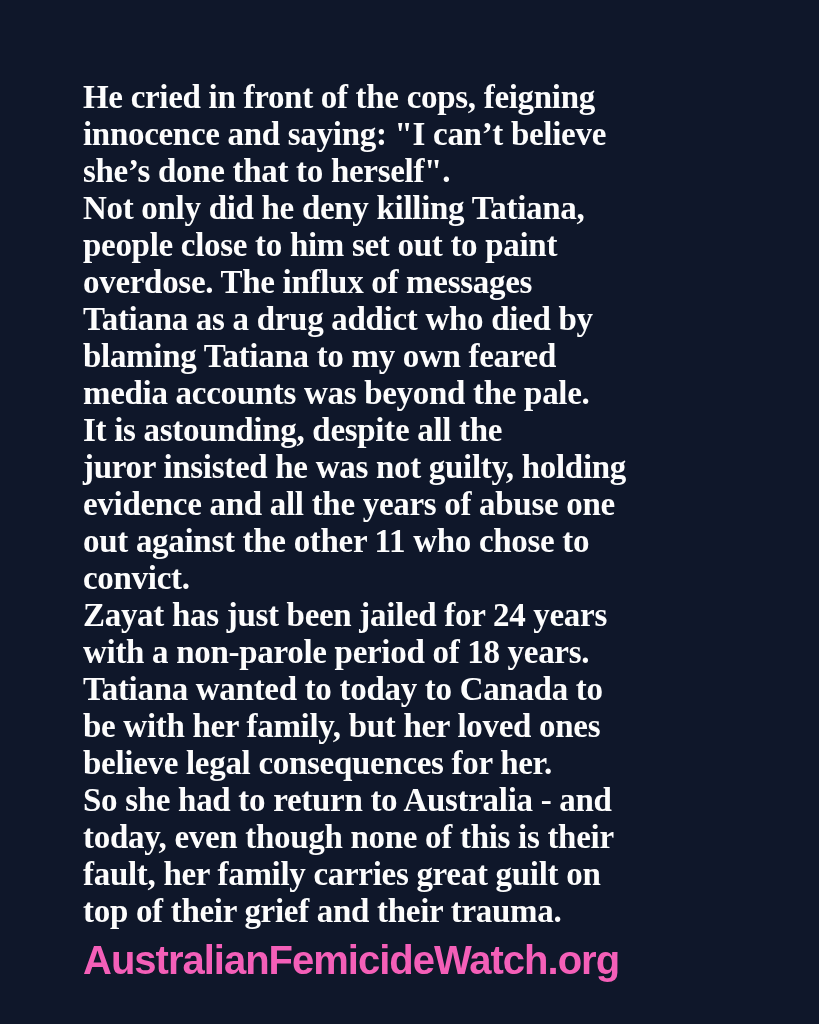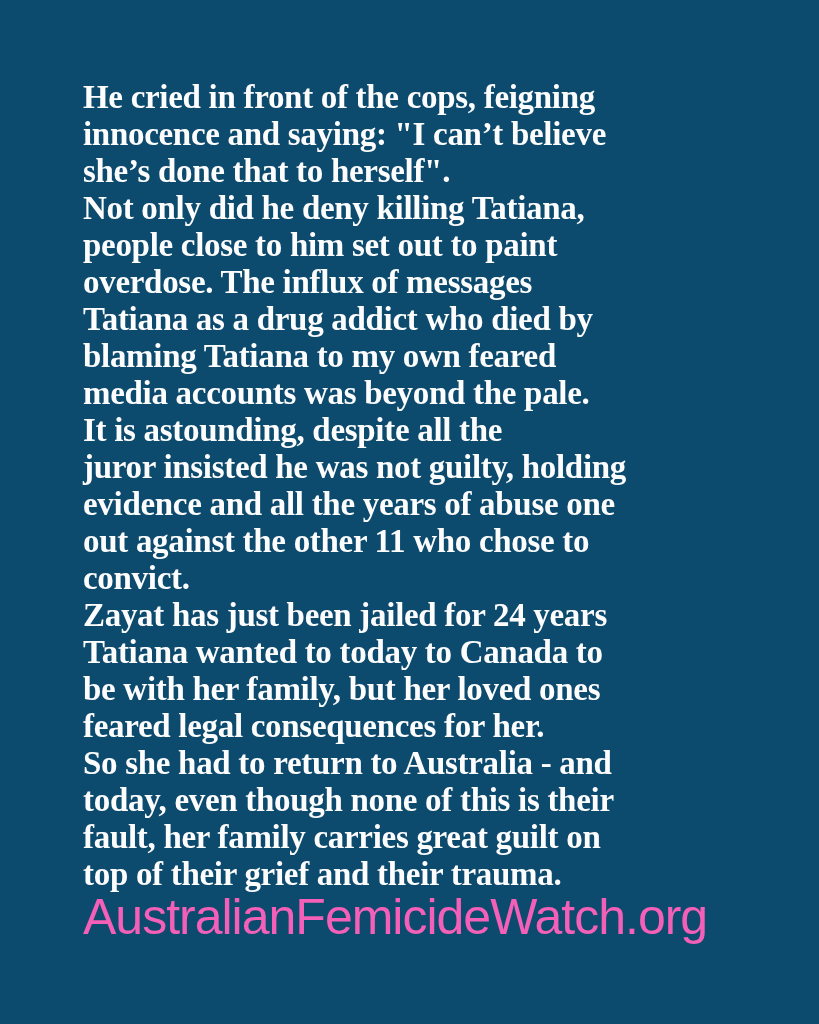--- a/index.html
+++ b/index.html
@@ -12,41 +12,41 @@
     height: 1024px;
     overflow: hidden;
     position: relative;
   }
   .poster {
     position: absolute;
     top: 0;
     left: 0;
     width: 819px;
     height: 1024px;
-    background: #0c4a6e;
+    background: #0f172a;
     box-sizing: border-box;
     padding: 79px 40px 0 83px;
   }
   .quote-text {
     color: #fdfdfd;
     font-family: "Liberation Serif", "DejaVu Serif", serif;
     font-weight: bold;
     font-size: 33px;
     line-height: 37px;
     letter-spacing: -0.3px;
   }
   .text-line {
     white-space: nowrap;
   }
   .footer-url {
-    margin-top: 0;
+    margin-top: 6px;
     color: #f45fb8;
     font-family: "Liberation Sans", "DejaVu Sans", sans-serif;
-    font-weight: 400;
-    font-size: 50px;
+    font-weight: 700;
+    font-size: 40px;
     line-height: 48px;
     letter-spacing: -1px;
     white-space: nowrap;
   }
 </style>
 </head>
 <body>
 
 <div class="poster">
   <div class="quote-text">
@@ -58,22 +58,23 @@
     <div class="text-line">overdose. The influx of messages</div>
     <div class="text-line">Tatiana as a drug addict who died by</div>
     <div class="text-line">blaming Tatiana to my own feared</div>
     <div class="text-line">media accounts was beyond the pale.</div>
     <div class="text-line">It is astounding, despite all the</div>
     <div class="text-line">juror insisted he was not guilty, holding</div>
     <div class="text-line">evidence and all the years of abuse one</div>
     <div class="text-line">out against the other 11 who chose to</div>
     <div class="text-line">convict.</div>
     <div class="text-line">Zayat has just been jailed for 24 years</div>
+    <div class="text-line">with a non-parole period of 18 years.</div>
     <div class="text-line">Tatiana wanted to today to Canada to</div>
     <div class="text-line">be with her family, but her loved ones</div>
-    <div class="text-line">feared legal consequences for her.</div>
+    <div class="text-line">believe legal consequences for her.</div>
     <div class="text-line">So she had to return to Australia - and</div>
     <div class="text-line">today, even though none of this is their</div>
     <div class="text-line">fault, her family carries great guilt on</div>
     <div class="text-line">top of their grief and their trauma.</div>
   </div>
   <div class="footer-url">AustralianFemicideWatch.org</div>
 </div>
 
 </body></html>

